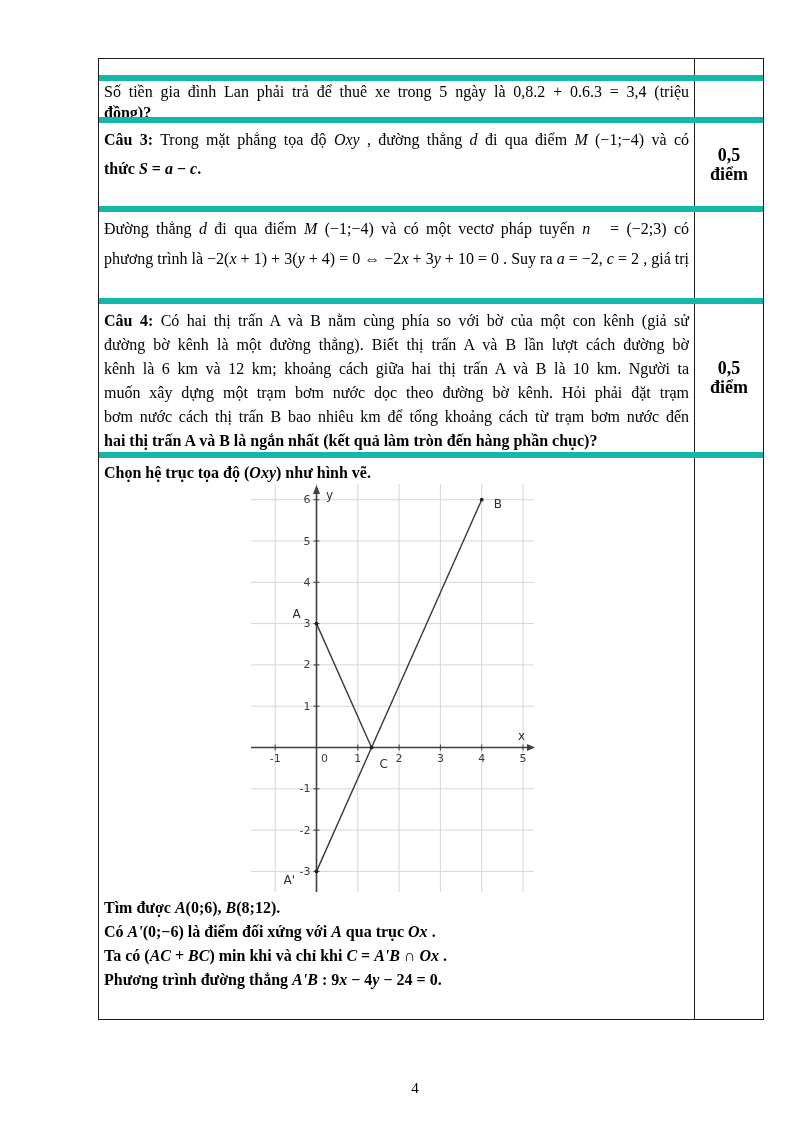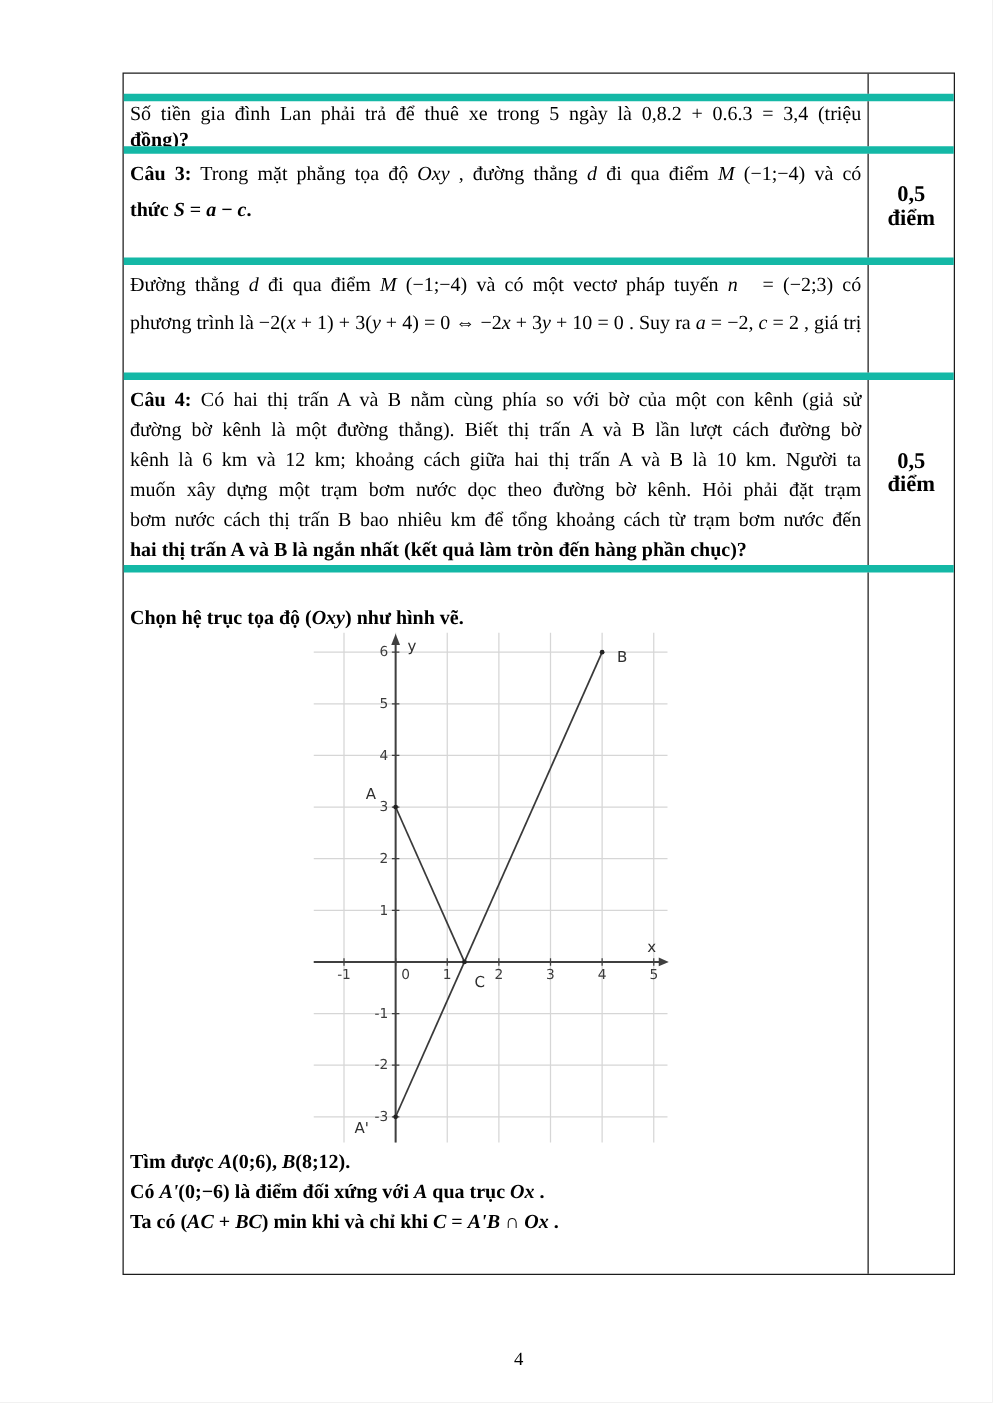--- a/index.html
+++ b/index.html
@@ -22,21 +22,21 @@
   .lh21 .tline{line-height:21px}
   .lh29 .tline{line-height:29px}
   .lh30 .tline{line-height:30px}
   .lh24 .tline{line-height:24px}
   .pt2{padding-top:2px}.pt5{padding-top:5px}
   .tline{white-space:normal;}
   .tline.just{text-align:justify;text-align-last:justify;}
   .tline.last{text-align:left;text-align-last:left;font-weight:bold;}
   .ri{font-style:italic;}
   .rb{font-weight:bold;}
-  .intro-block .tline{line-height:22px;margin-top:22px;}
+  .intro-block .tline{line-height:22px;}
   .intro-block{padding-top:4px;}
   .outro-block{margin-top:2px;}
   .outro-block .tline{line-height:24px;}
   .graph-wrap{margin-left:145px;width:290px;height:410px;}
   .graph-wrap svg{display:block;}
   .page-number{
     position:absolute;left:0;top:1080px;width:794px;text-align:center;
     padding-left:36px;box-sizing:border-box;font-size:15px;
   }
 </style>
@@ -165,20 +165,21 @@
               <circle cx="67.5" cy="387.4" r="1.9" fill="#222222"></circle>
               <text x="34.5" y="400.4" text-anchor="start" font-size="12" fill="#2e2e2e" font-family="&quot;DejaVu Sans&quot;,&quot;Liberation Sans&quot;,sans-serif" font-style="normal">A'</text>
               <circle cx="122.5529" cy="263.5" r="1.9" fill="#222222"></circle>
               <text x="130.5529" y="283.5" text-anchor="start" font-size="12" fill="#2e2e2e" font-family="&quot;DejaVu Sans&quot;,&quot;Liberation Sans&quot;,sans-serif" font-style="normal">C</text>
             </svg>
           </div>
         <div class="outro-block">
             <div class="tline last"><span>Tìm được </span><span class="ri">A</span><span>(0;6),  </span><span class="ri">B</span><span>(8;12).</span></div>
             <div class="tline last"><span>Có </span><span class="ri">A'</span><span>(0;−6)  là điểm đối xứng với  </span><span class="ri">A</span><span>  qua trục  </span><span class="ri">Ox</span><span> .</span></div>
             <div class="tline last"><span>Ta có (</span><span class="ri">AC</span><span> + </span><span class="ri">BC</span><span>)  min  khi và chỉ khi  </span><span class="ri">C</span><span> = </span><span class="ri">A'B</span><span> ∩ </span><span class="ri">Ox</span><span> .</span></div>
+            <div class="tline last"><span>Phương trình đường thẳng  </span><span class="ri">A'B</span><span> : 9</span><span class="ri">x</span><span> − 4</span><span class="ri">y</span><span> − 24 = 0.</span></div>
           </div>
       </div>
       <div class="cell c2"></div>
     </div>
 
   </div>
 
   <div class="page-number">4</div>
 
 </div>

